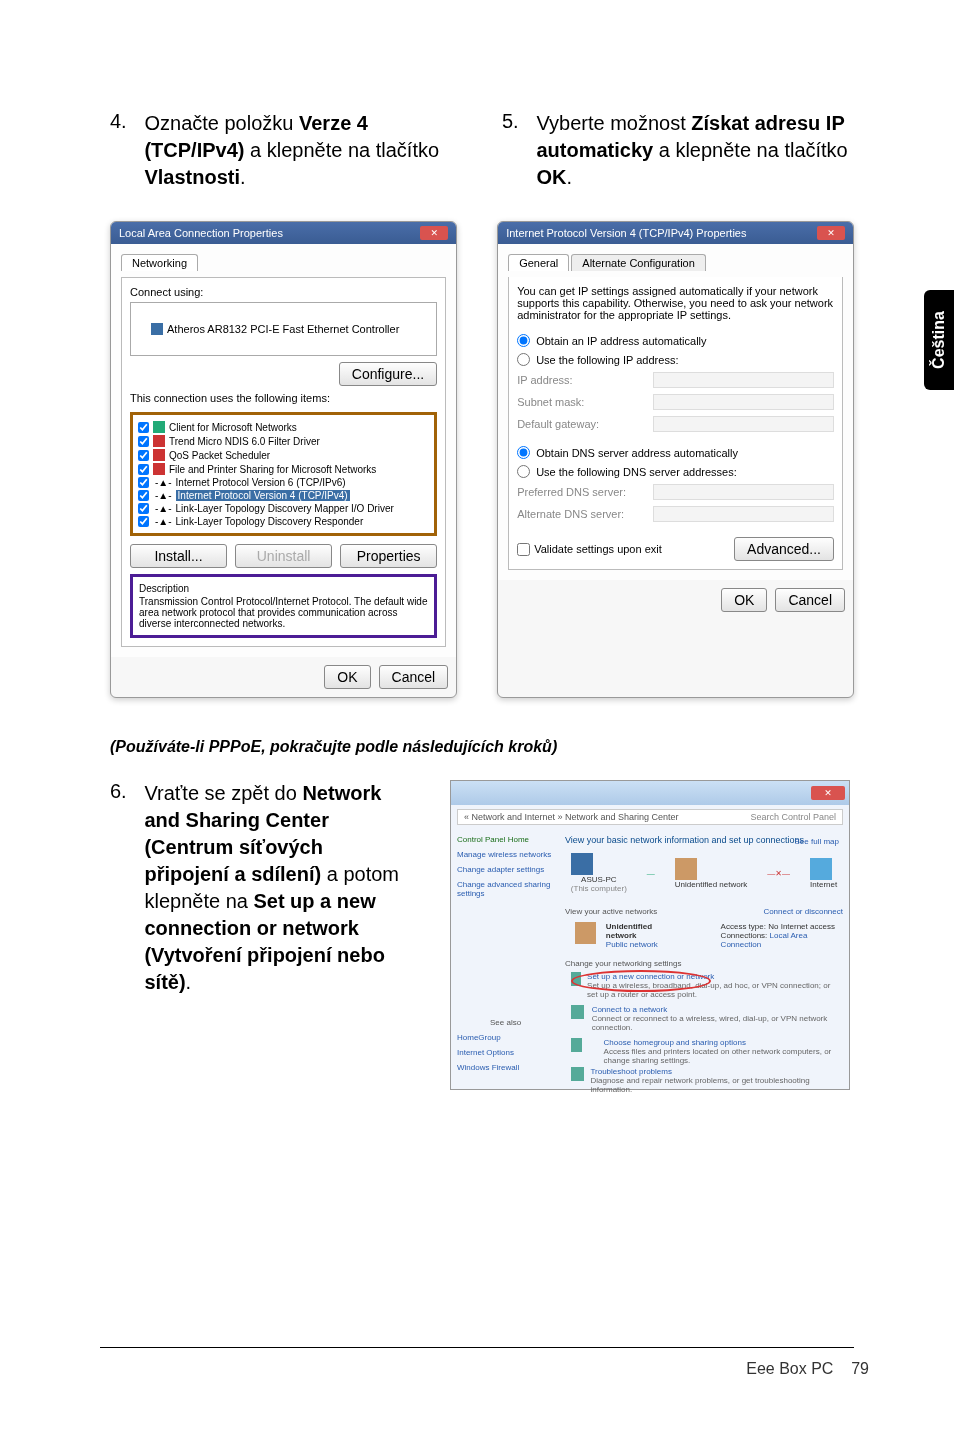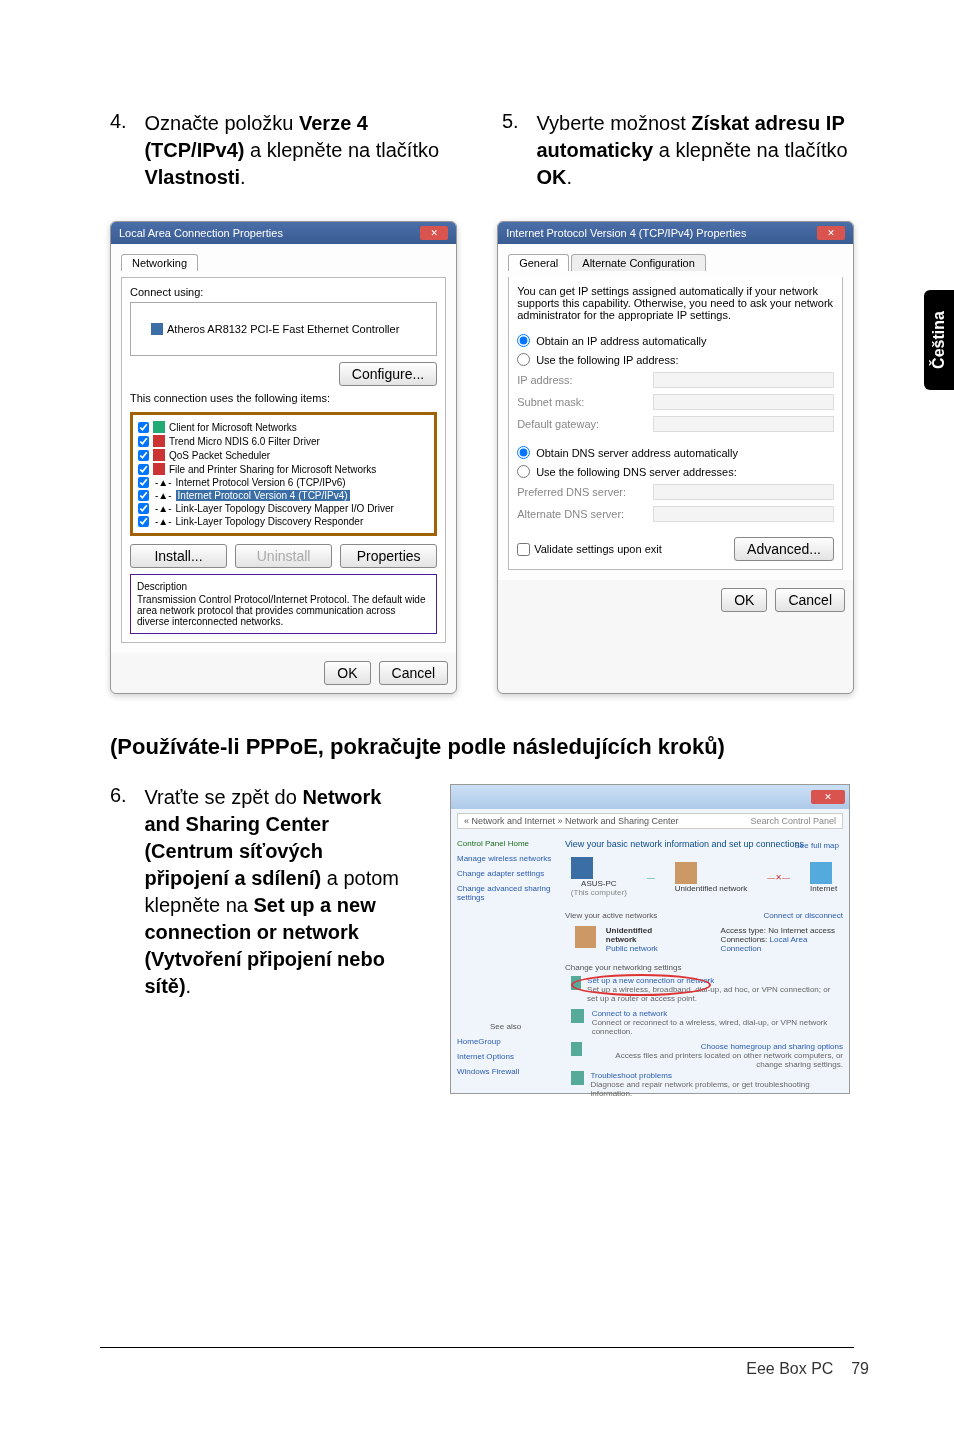--- a/index.html
+++ b/index.html
@@ -104,21 +104,21 @@
     padding: 8px;
   }
   .btn-row-3 {
     display: flex;
     gap: 8px;
     justify-content: space-between;
     margin-top: 8px;
   }
   .btn-row-3 .btn { flex: 1; }
   .desc-box {
-    border: 1px solid #4c1d95;
+    border: 3px solid #4c1d95;
     background: #fff;
     padding: 6px;
     margin-top: 6px;
     font-size: 10px;
   }
   .radio-row, .field-row {
     display: flex;
     align-items: center;
     gap: 6px;
     padding: 3px 0;
@@ -144,23 +144,24 @@
     justify-content: center;
     border-radius: 6px 0 0 6px;
   }
   .side-tab span {
     transform: rotate(-90deg);
     font-weight: bold;
     font-size: 16px;
     white-space: nowrap;
   }
   .section-heading {
-    font-size: 22px;
+    font-size: 16px;
     font-weight: bold;
     margin: 40px 0 24px 0;
+    font-style: italic;
   }
   .wide-img {
     border: 1px solid #999;
     background: #f0f4fb;
     width: 400px;
     height: 310px;
     font-size: 9px;
     position: relative;
   }
   .wide-titlebar {
@@ -467,21 +468,21 @@
             <div style="color:#666;">Set up a wireless, broadband, dial-up, ad hoc, or VPN connection; or set up a router or access point.</div>
           </div>
         </div>
         <div style="display:flex; gap:8px; margin:2px 0 6px 6px;">
           <div class="net-ico" style="background:#5a9; width:14px; height:14px;"></div>
           <div>
             <div style="color:#2a5db0;">Connect to a network</div>
             <div style="color:#666;">Connect or reconnect to a wireless, wired, dial-up, or VPN network connection.</div>
           </div>
         </div>
-        <div style="display:flex; gap:22px; margin:2px 0 0 6px;text-align:right;">
+        <div style="display:flex; gap:22px; margin:2px 0 0 6px;">
           <div class="net-ico" style="background:#5a9; width:14px; height:14px;"></div>
           <div>
             <div style="color:#2a5db0;">Choose homegroup and sharing options</div>
             <div style="color:#666;">Access files and printers located on other network computers, or change sharing settings.</div>
           </div>
         </div>
         <div style="display:flex; gap:6px; margin:2px 0 6px 6px;">
           <div class="net-ico" style="background:#5a9; width:14px; height:14px;"></div>
           <div>
             <div style="color:#2a5db0;">Troubleshoot problems</div>

